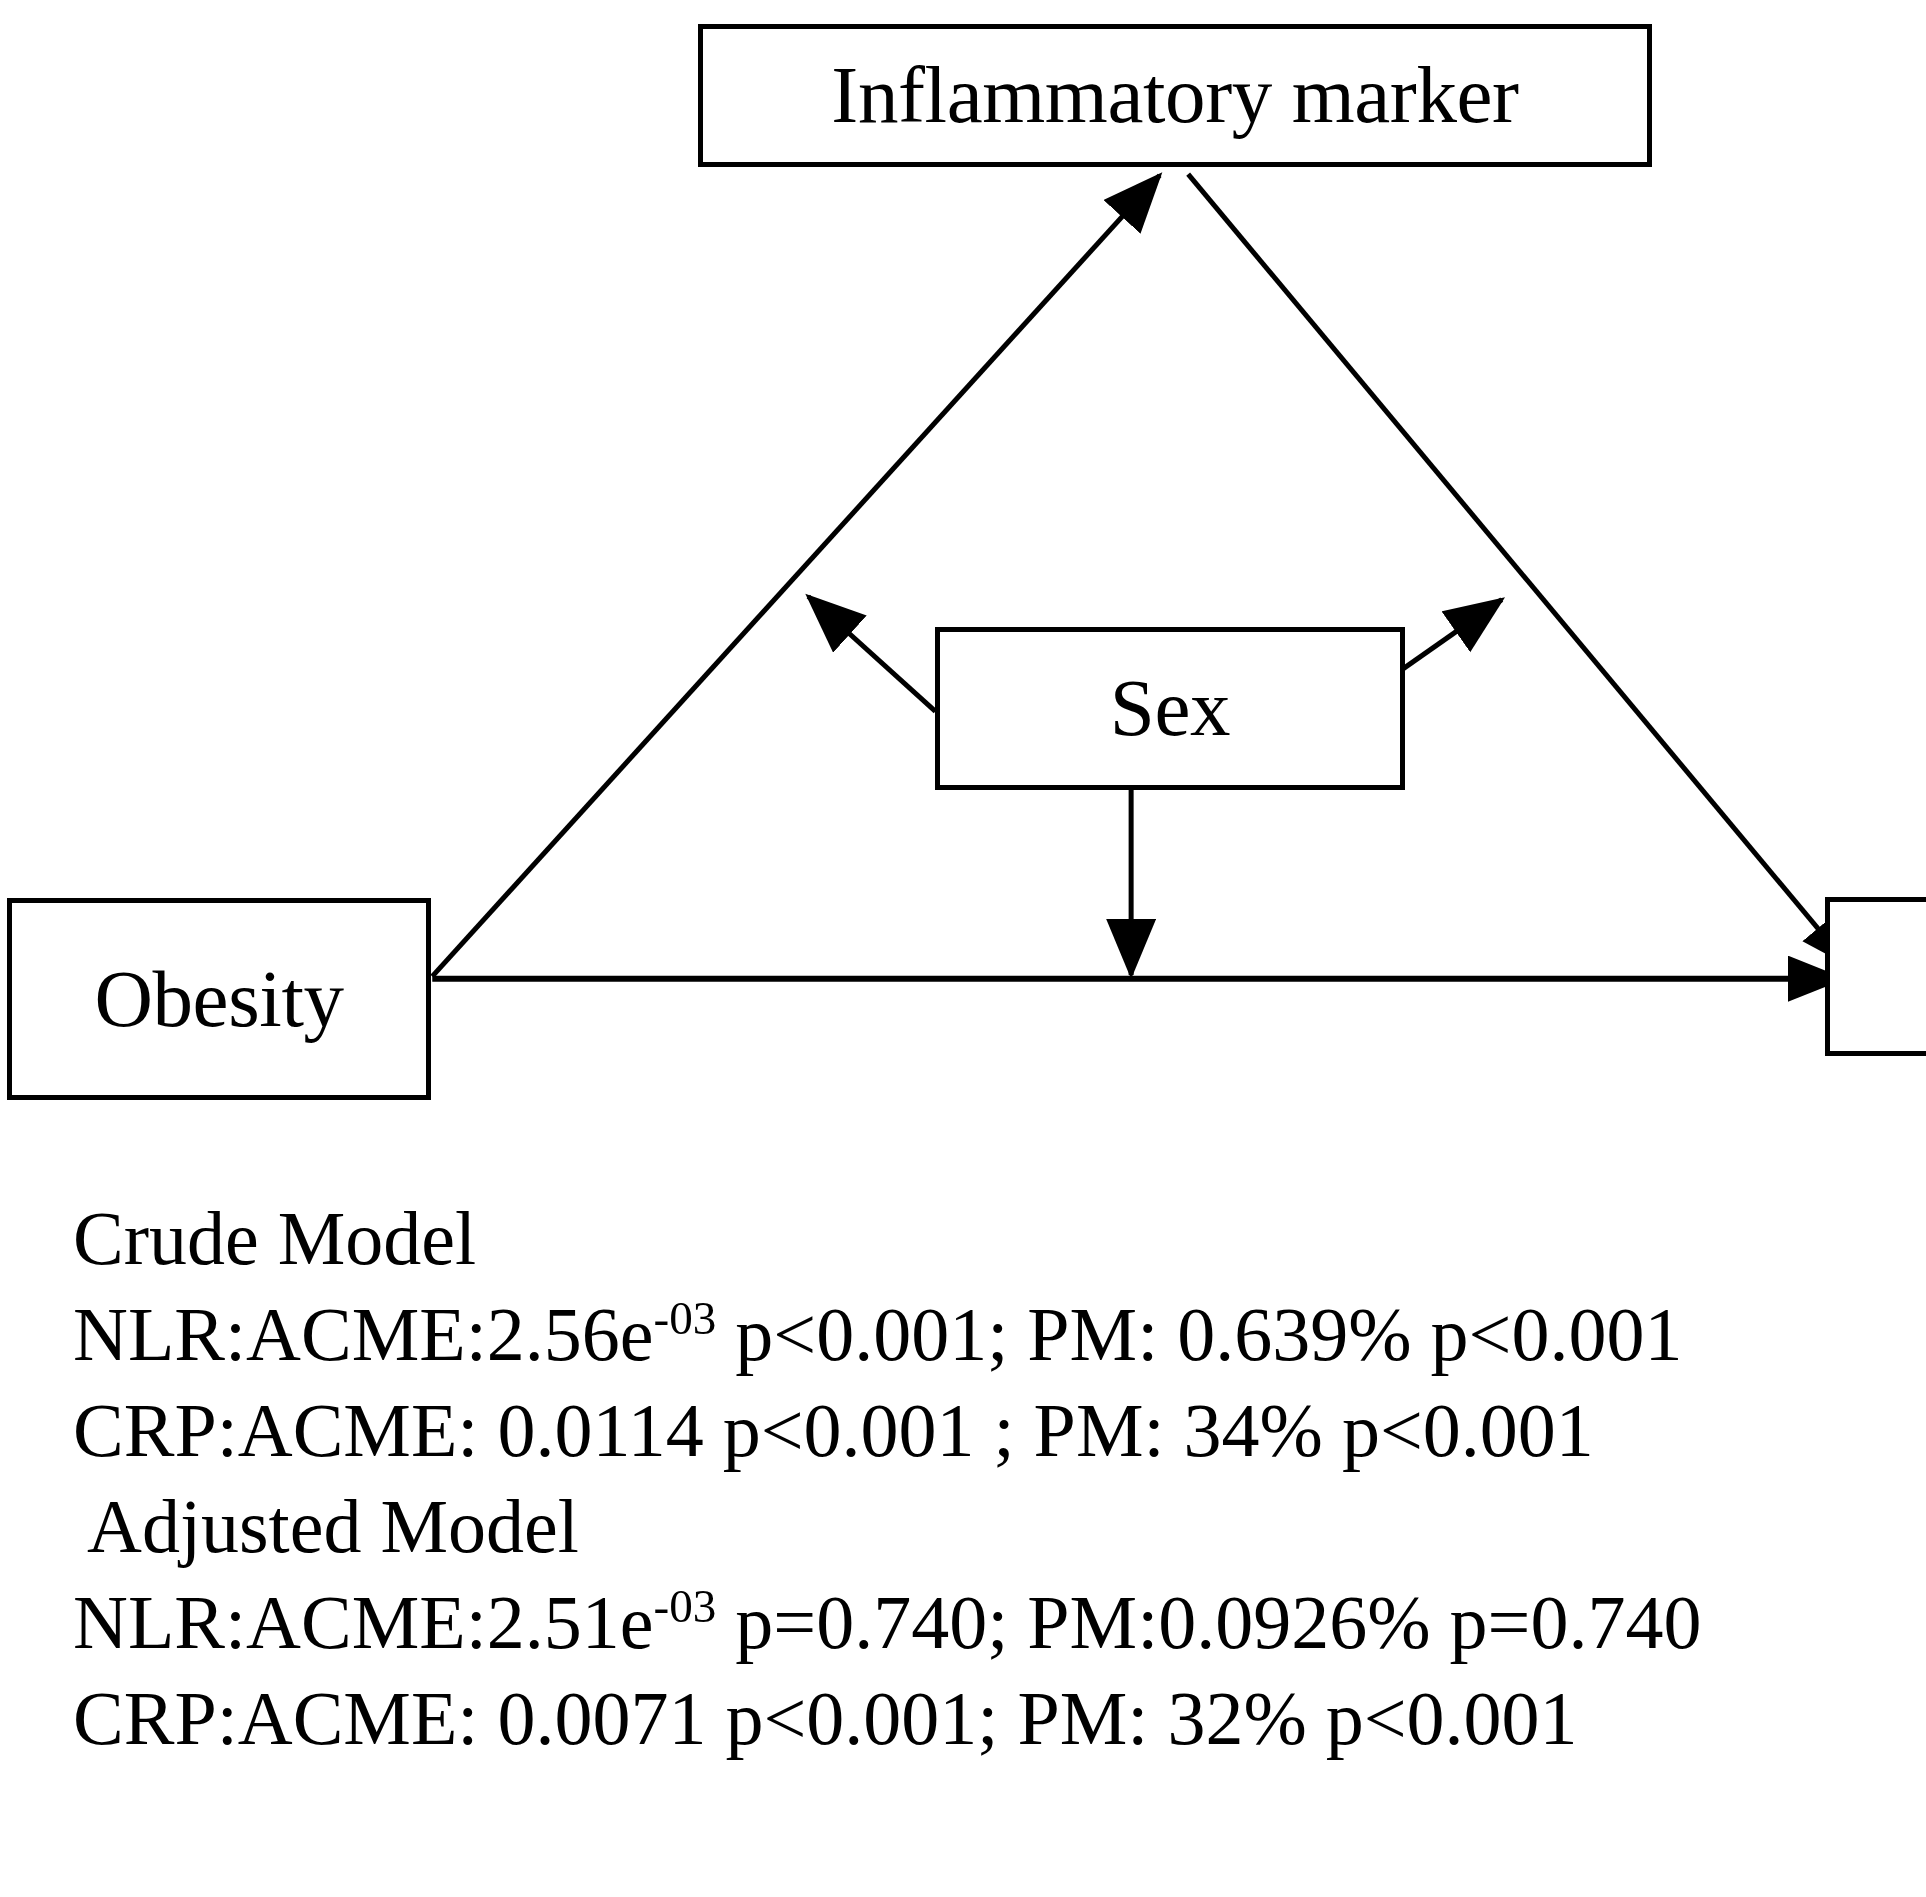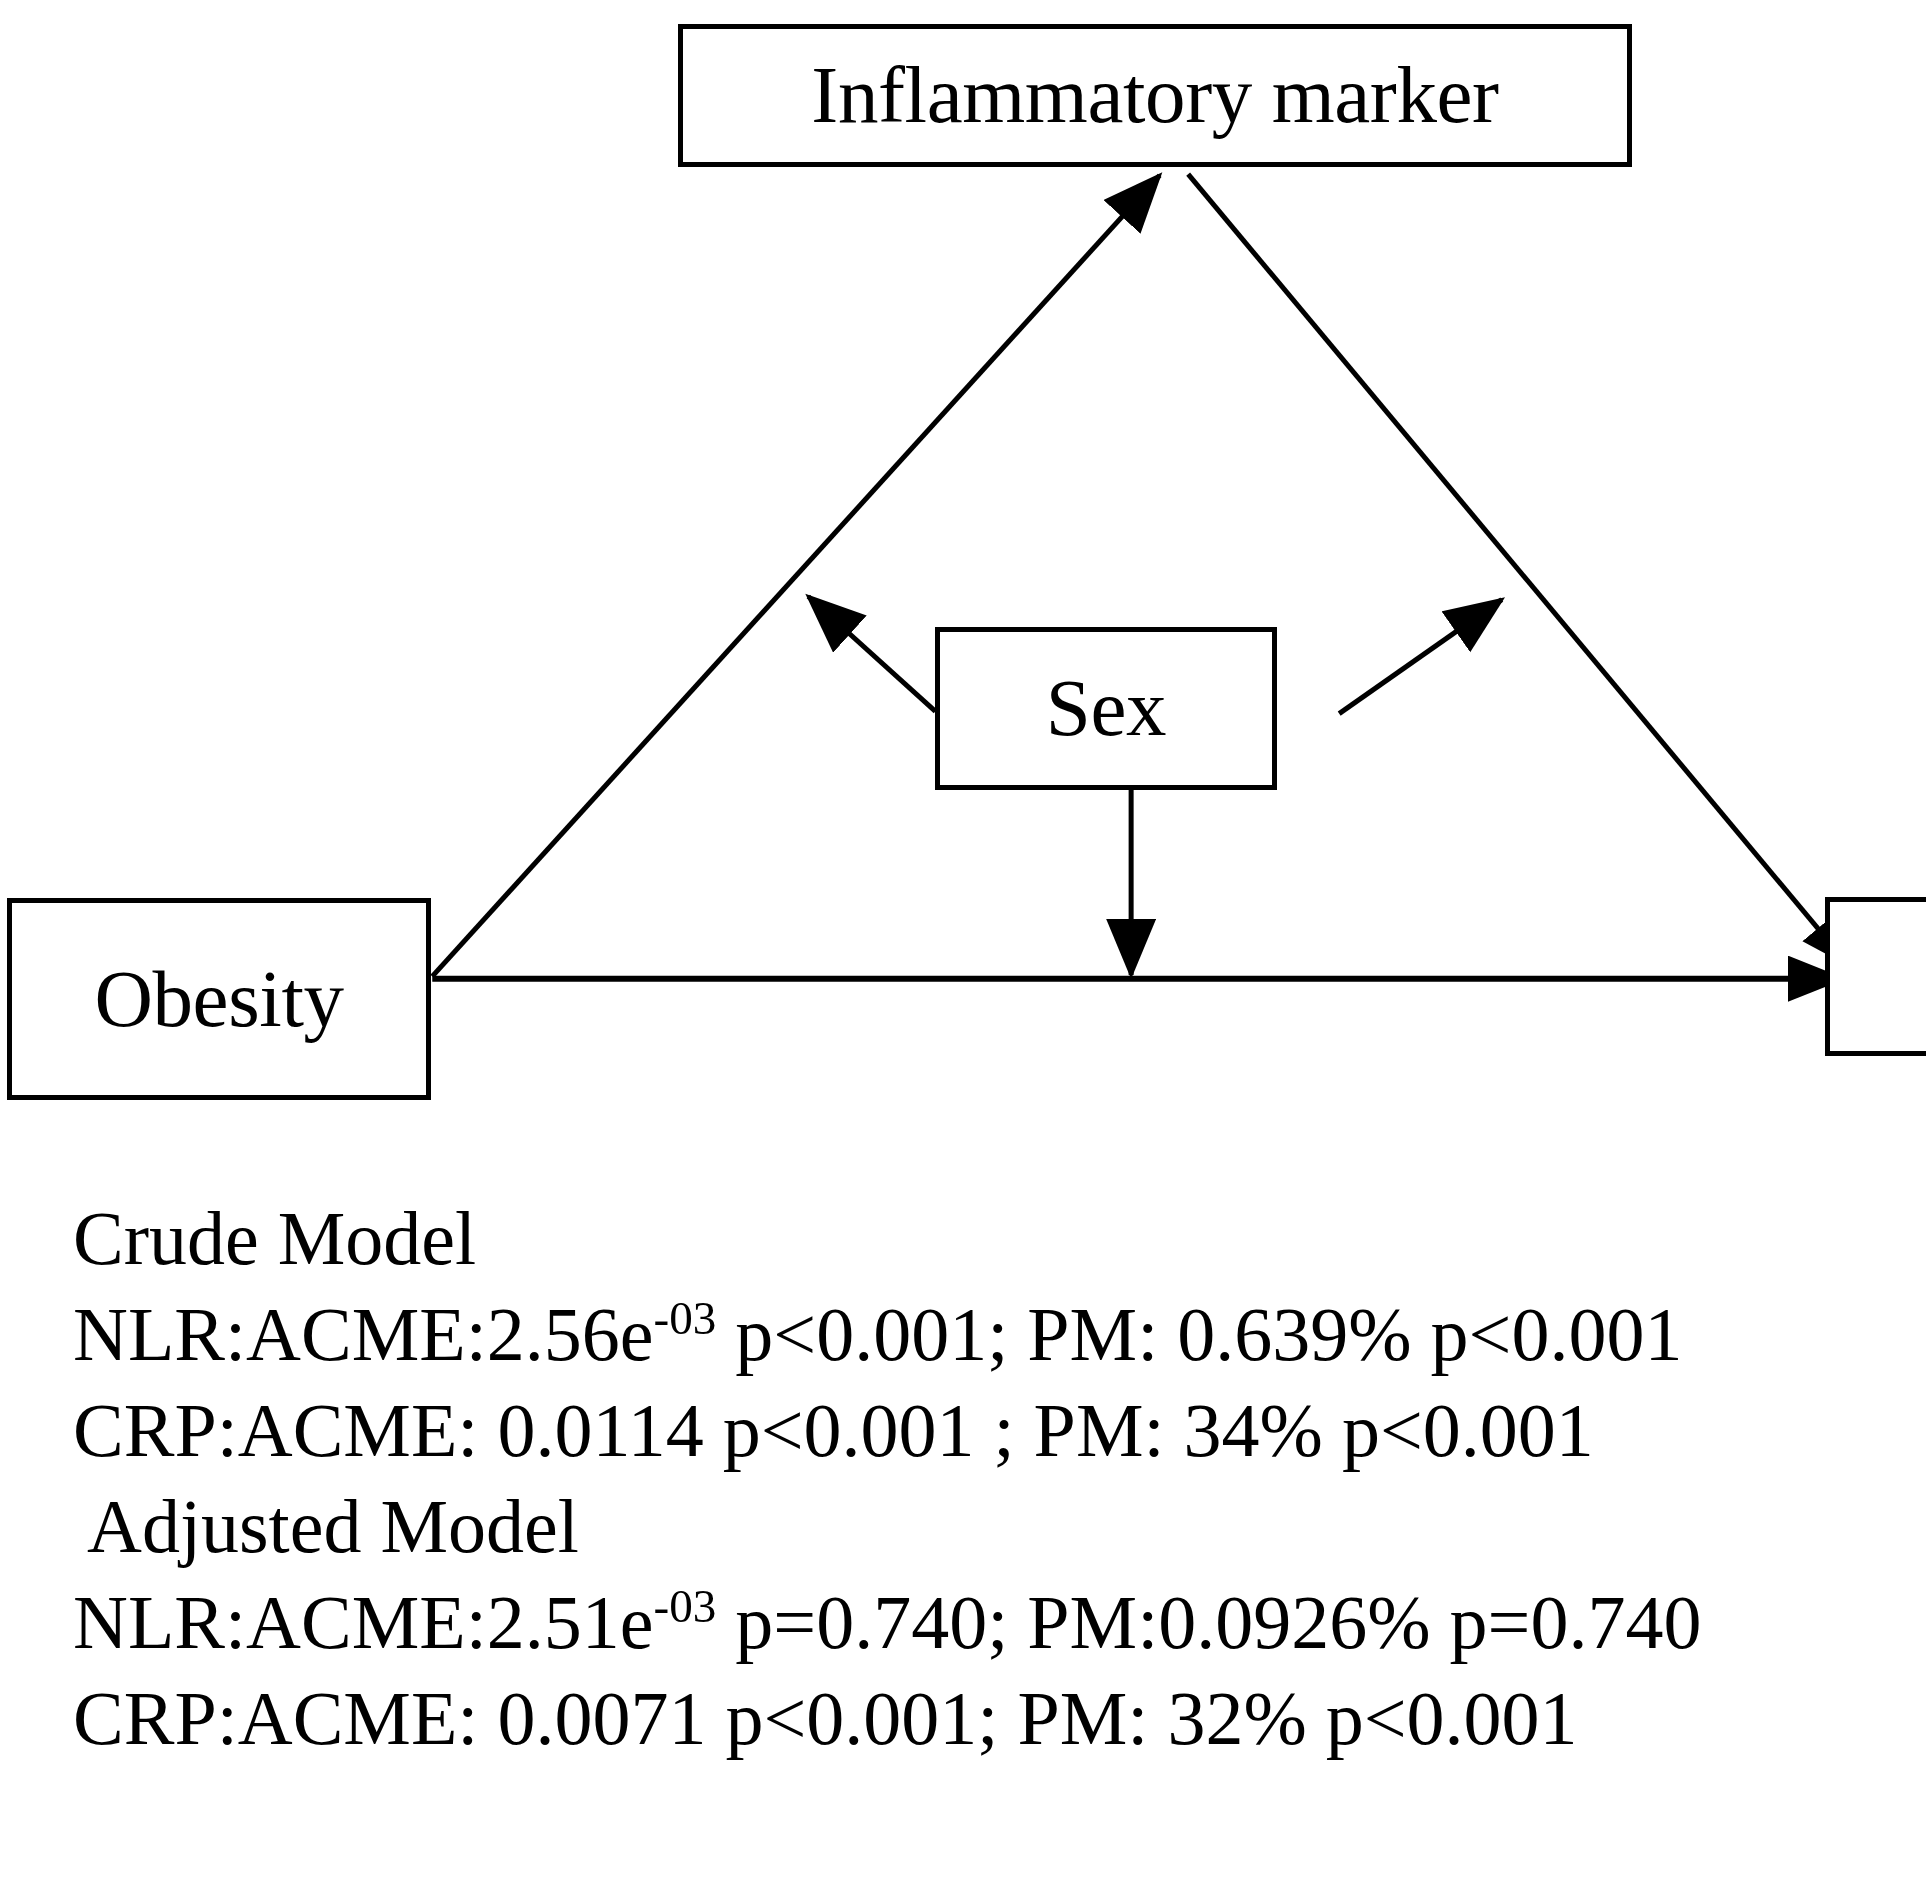--- a/index.html
+++ b/index.html
@@ -42,22 +42,22 @@
   .node-label {
     font-family: "Liberation Serif", "DejaVu Serif", serif;
     font-size: 81px;
     line-height: 1.0;
     color: #000000;
     white-space: nowrap;
     letter-spacing: -0.4px;
   }
 
   
-  #box-inflammatory { left: 678px; top: 24px;  width: 954px; height: 143px; align-items: center; }
-  #box-sex          { left: 935px; top: 627px; width: 342px; height: 163px; }
+  #box-inflammatory { left: 698px; top: 24px;  width: 954px; height: 143px; align-items: center; }
+  #box-sex          { left: 935px; top: 627px; width: 470px; height: 163px; }
   #box-obesity      { left: 7px;   top: 898px; width: 424px; height: 202px; }
   #box-depressive   { left: 1825px; top: 897px; width: 968px; height: 159px; }
 
   
   #results {
     position: absolute;
     left: 73px;
     top: 1190px;
     width: 2465px;
     z-index: 6;

